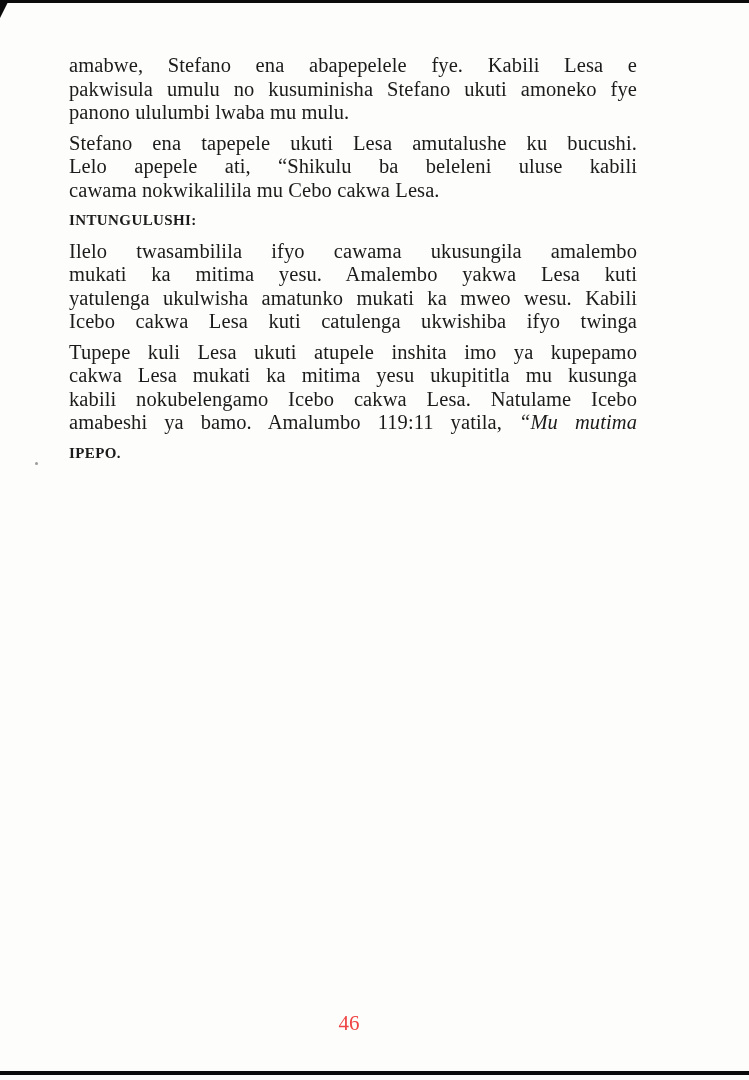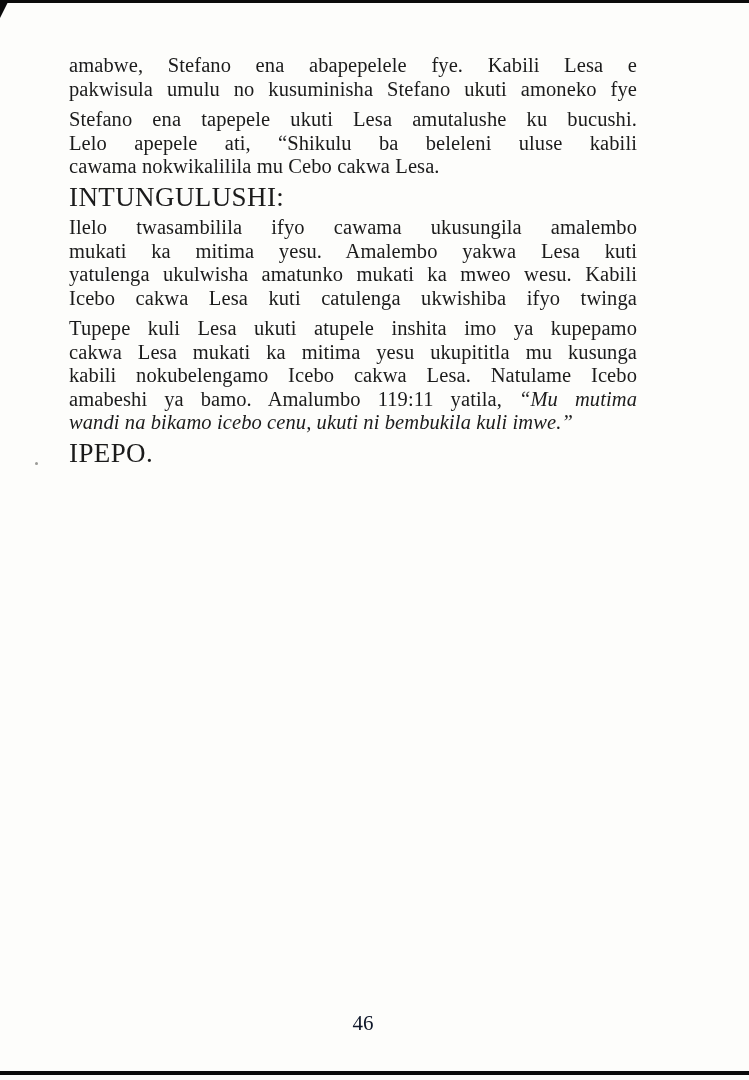--- a/index.html
+++ b/index.html
@@ -69,67 +69,67 @@
     line-height: 23.5px;
   }
   .line.just {
     text-align: justify;
     text-align-last: justify;
   }
   .it {
     font-style: italic;
   }
   .heading {
-    font-weight: normal;
-    font-size: 27px;
+    font-weight: bold;
+    font-size: 15px;
     letter-spacing: 0.4px;
     line-height: 23.5px;
   }
   .page-number {
     position: absolute;
-    left: 14px;
+    left: 0;
     top: 1011px;
     width: 698px;
     text-align: center;
     font-size: 21px;
     line-height: 24px;
-    color: #0f172a;
+    color: #ef4444;
   }
 </style>
 </head>
 <body>
 
 <div class="page">
   <div class="edge-top"></div>
   <div class="corner-wedge"></div>
   <div class="speck"></div>
 
   <main class="text-column">
       <div class="block body">
         <div class="line just"><span>amabwe, Stefano ena abapepelele fye. Kabili Lesa e</span></div>
         <div class="line just"><span>pakwisula umulu no kusuminisha Stefano ukuti amoneko fye</span></div>
+        <div class="line"><span>panono ululumbi lwaba mu mulu.</span></div>
       </div>
       <div class="block body">
         <div class="line just"><span>Stefano ena tapepele ukuti Lesa amutalushe ku bucushi.</span></div>
         <div class="line just"><span>Lelo apepele ati, “Shikulu ba beleleni uluse kabili</span></div>
         <div class="line"><span>cawama nokwikalilila mu Cebo cakwa Lesa.</span></div>
       </div>
       <div class="block heading">INTUNGULUSHI:</div>
       <div class="block body">
         <div class="line just"><span>Ilelo twasambilila ifyo cawama ukusungila amalembo</span></div>
         <div class="line just"><span>mukati ka mitima yesu. Amalembo yakwa Lesa kuti</span></div>
         <div class="line just"><span>yatulenga ukulwisha amatunko mukati ka mweo wesu. Kabili</span></div>
         <div class="line just"><span>Icebo cakwa Lesa kuti catulenga ukwishiba ifyo twinga</span></div>
       </div>
       <div class="block body">
         <div class="line just"><span>Tupepe kuli Lesa ukuti atupele inshita imo ya kupepamo</span></div>
         <div class="line just"><span>cakwa Lesa mukati ka mitima yesu ukupititla mu kusunga</span></div>
         <div class="line just"><span>kabili nokubelengamo Icebo cakwa Lesa. Natulame Icebo</span></div>
         <div class="line just"><span>amabeshi ya bamo. Amalumbo 119:11 yatila, </span><span class="it">“Mu mutima</span></div>
-        <div class="line"><span class="it">wandi na bikamo icebo cenu, ukuti ni bembukila kuli imwe.”</span></div>
       </div>
       <div class="block heading">IPEPO.</div>
     </main>
 
   <div class="page-number">46</div>
 
   <div class="edge-bottom"></div>
 </div>
 
 </body></html>

